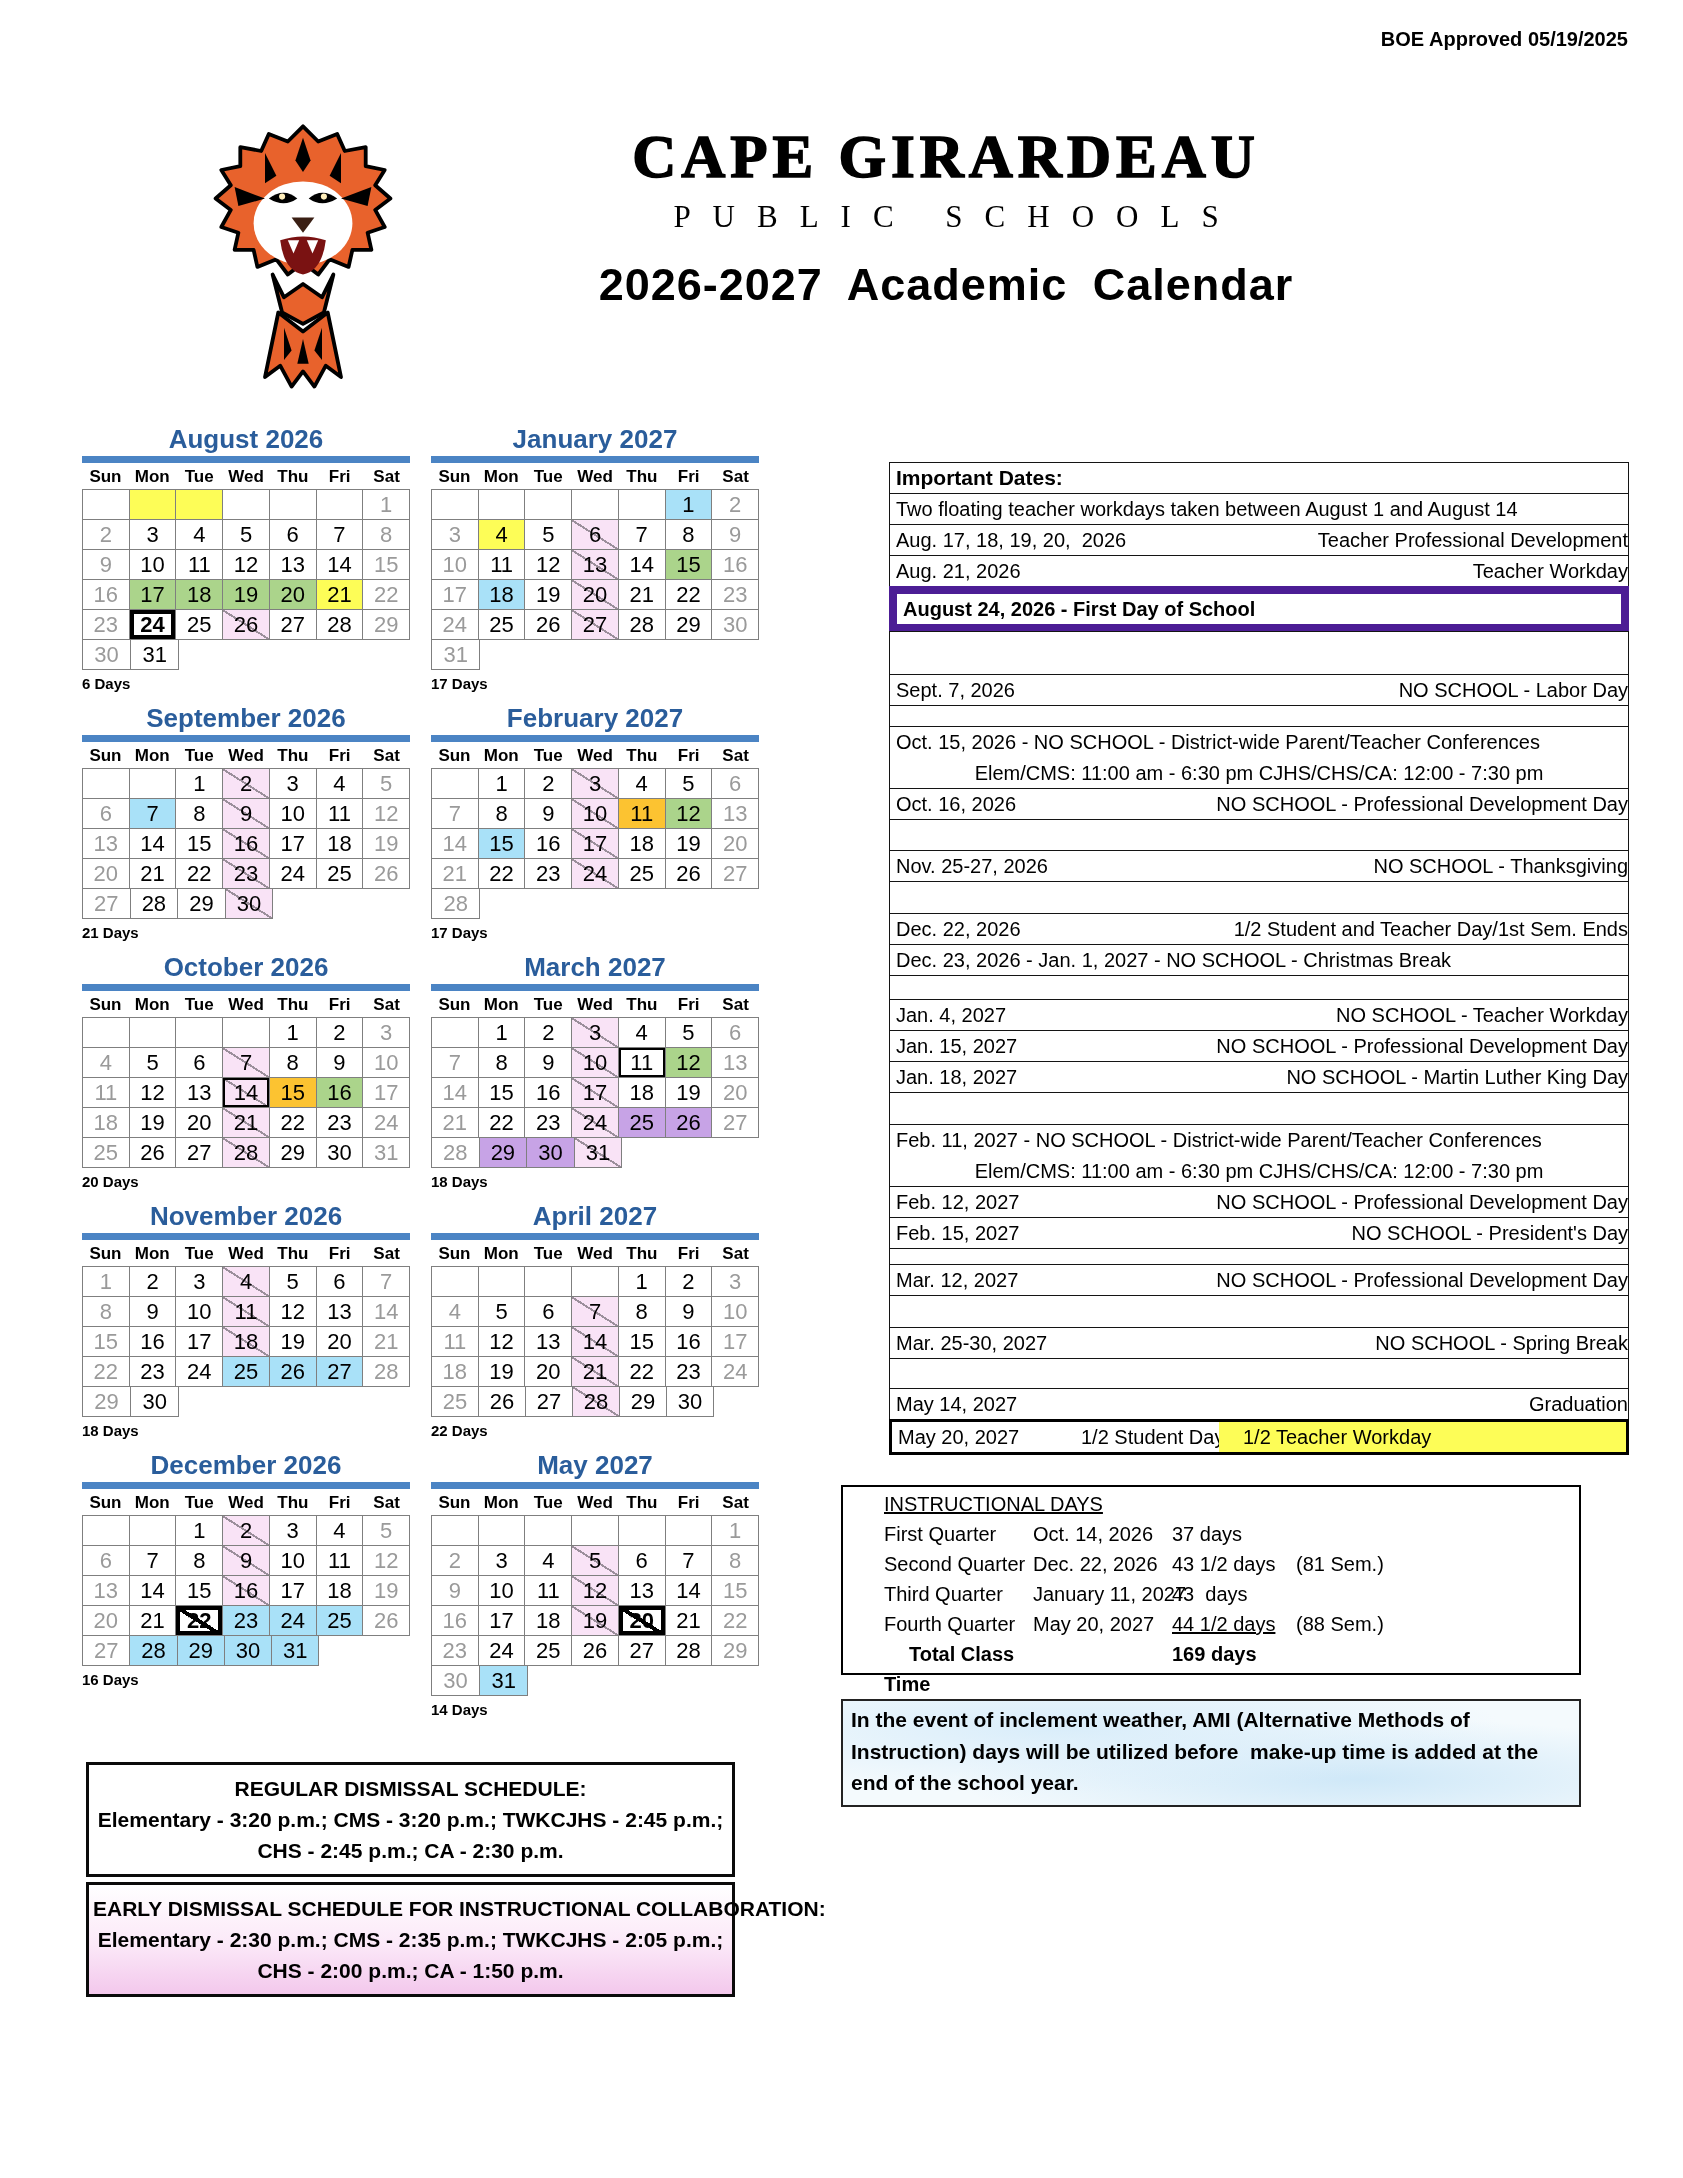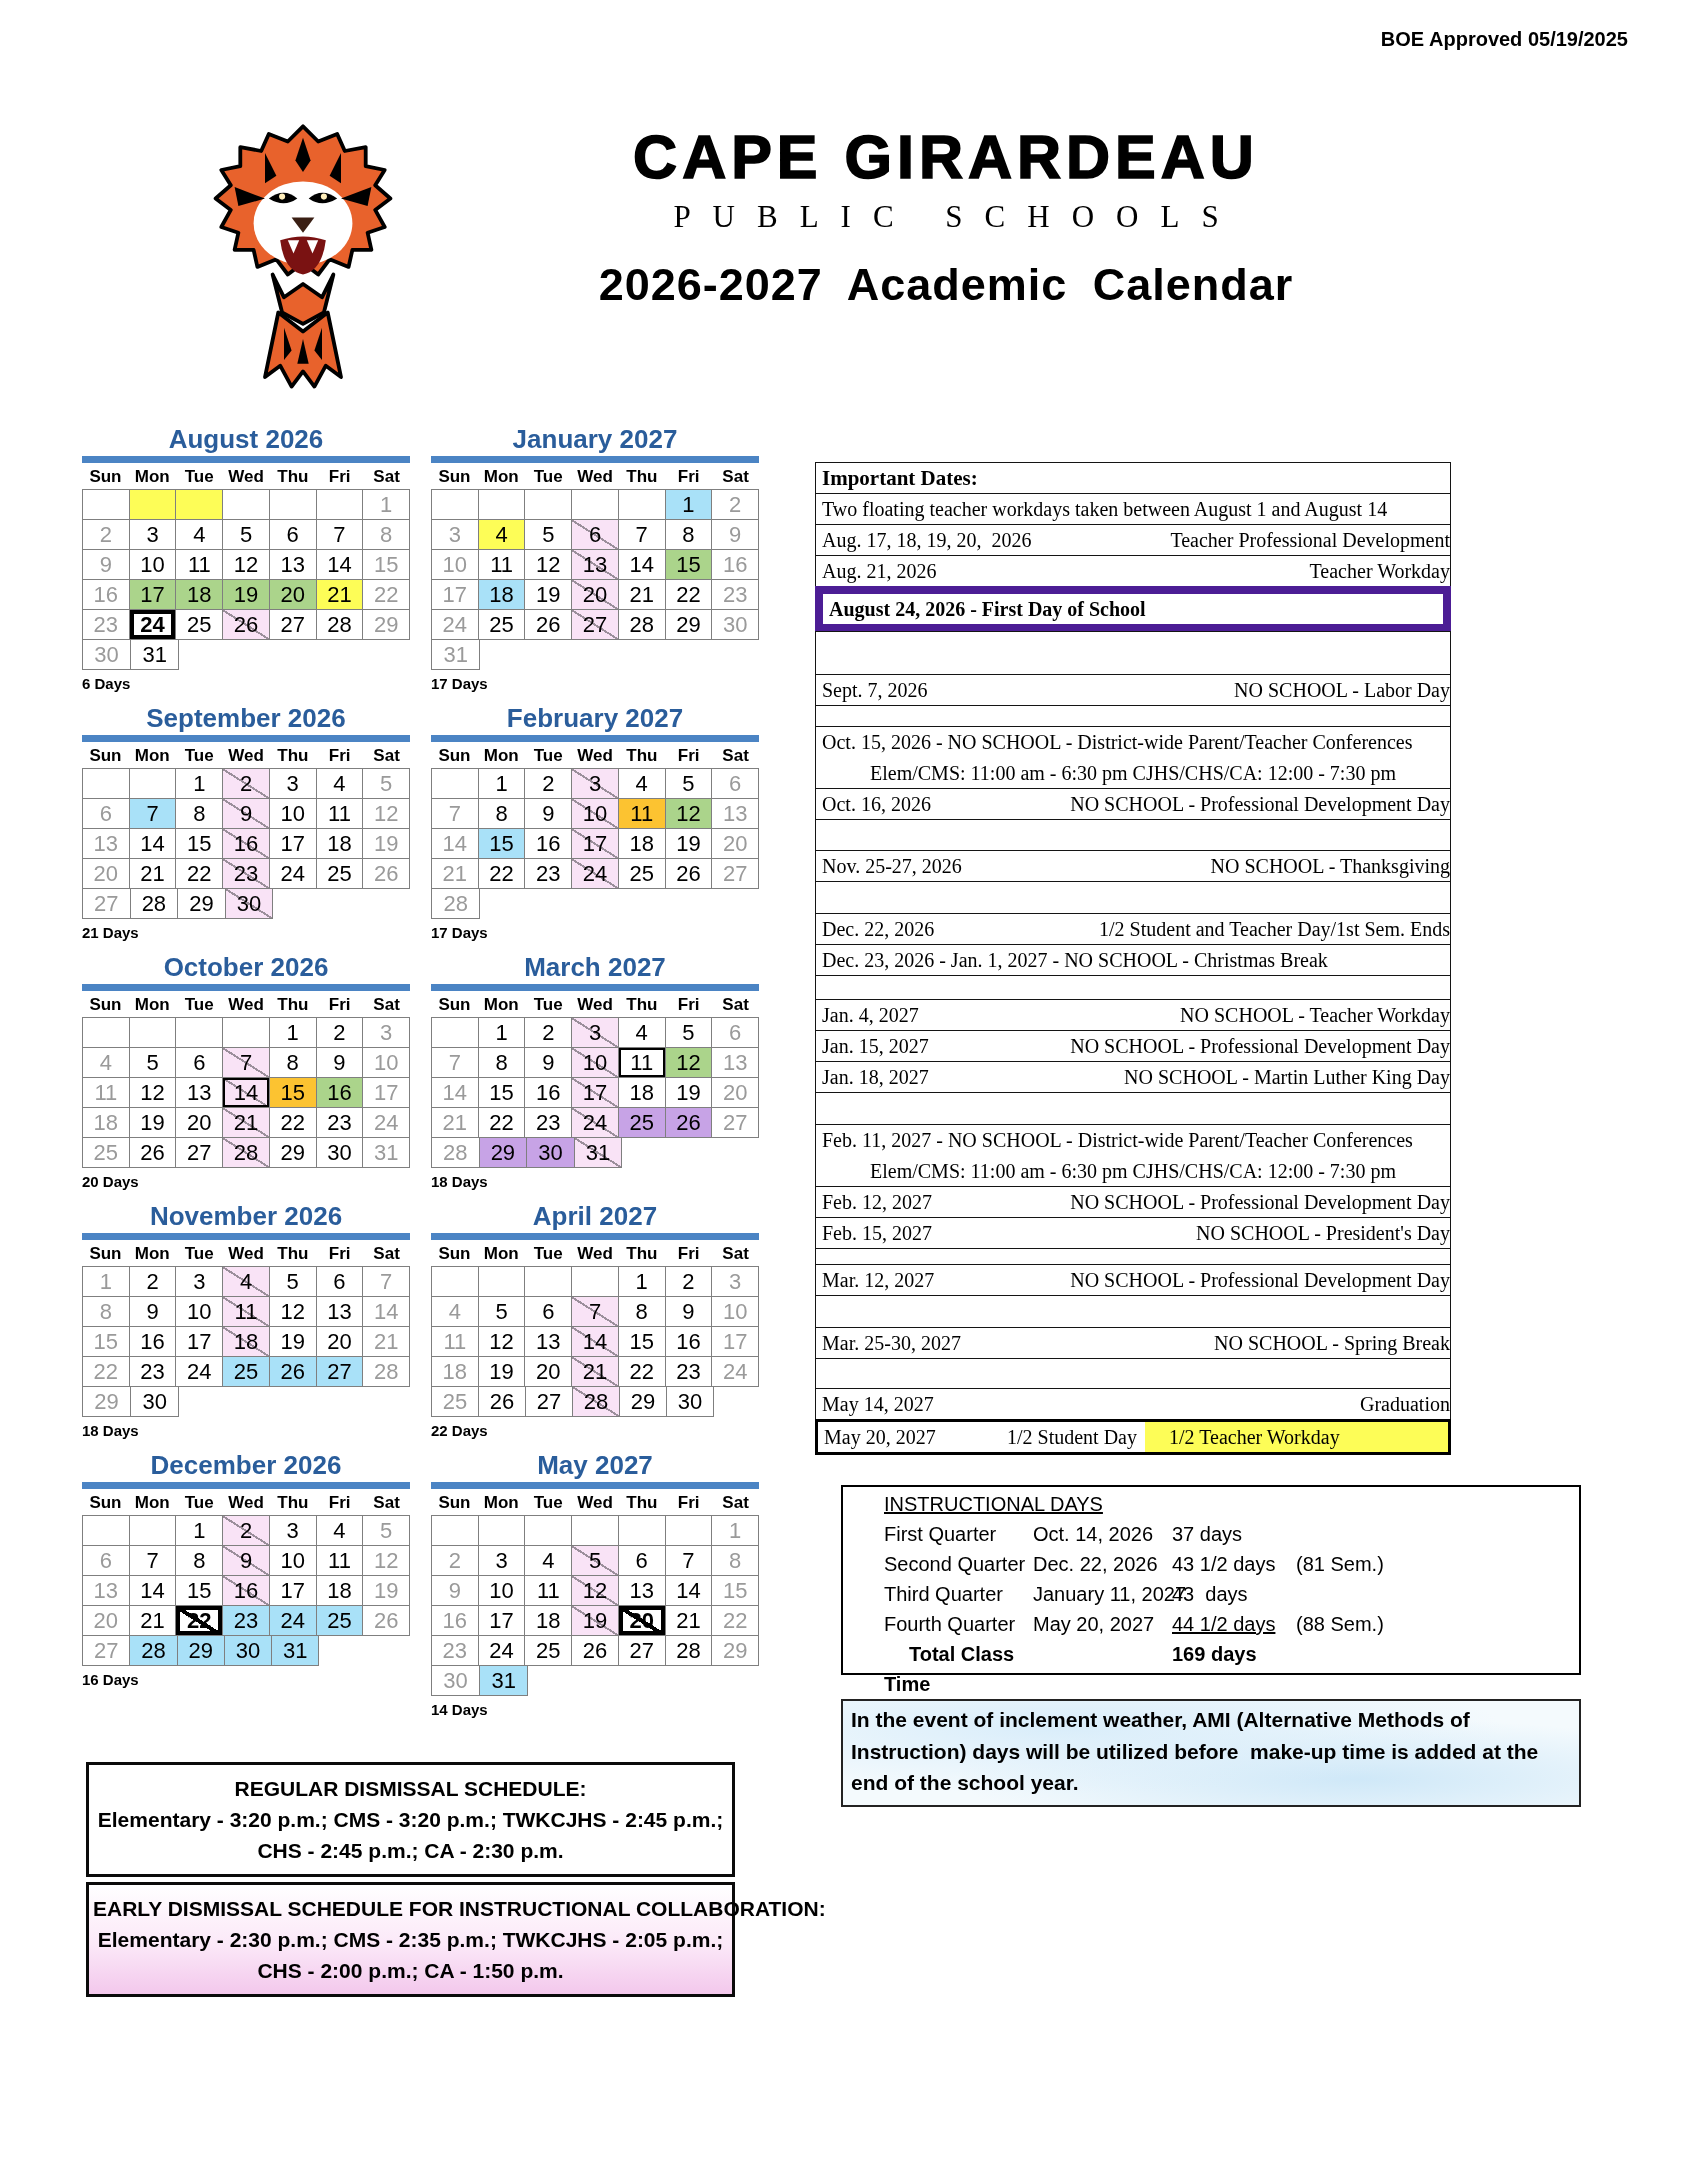--- a/index.html
+++ b/index.html
@@ -5,21 +5,21 @@
 <style>
   html,body{margin:0;padding:0;background:#fff;}
   .page{position:relative;width:1683px;height:2178px;background:#fff;overflow:hidden;
         font-family:"Liberation Sans",sans-serif;color:#000;}
 
   .approval{position:absolute;top:28px;right:55px;font-size:20px;font-weight:bold;}
 
   .logo{position:absolute;left:208px;top:121px;width:190px;height:269px;}
 
   .masthead{position:absolute;left:436px;top:125px;width:1020px;text-align:center;}
-  .school1{font-family:Liberation Sans, sans-serif;font-weight:bold;font-size:61px;letter-spacing:5px;
+  .school1{font-family:Liberation Serif, serif;font-weight:bold;font-size:61px;letter-spacing:5px;
            -webkit-text-stroke:1.6px #000;line-height:1.05;white-space:nowrap;}
   .school2{font-family:"Liberation Serif",serif;font-size:31px;letter-spacing:22px;text-indent:22px;
            margin-top:10px;white-space:nowrap;}
   .doc-title{font-size:45px;font-weight:bold;word-spacing:12px;letter-spacing:1px;margin-top:24px;white-space:nowrap;}
 
   .mcol{position:absolute;top:424px;width:328px;}
   #mcol1{left:82px;}
   #mcol2{left:431px;}
   .month{margin-bottom:9px;}
   .m-title{text-align:center;font-size:26px;font-weight:bold;color:#2a5d9b;line-height:30px;}
@@ -44,21 +44,21 @@
   .bg-pink{background:#f9e3f6;}
   .bg-white{background:#fff;}
 
   .slash{background-image:linear-gradient(to top right,transparent 47.5%,#9b8f9b 47.5%,#9b8f9b 51.5%,transparent 51.5%);}
   .slashX{background-image:linear-gradient(to top right,transparent 45%,#000 45%,#000 53%,transparent 53%);}
   .bF{box-shadow:inset 0 0 0 4px #000;font-weight:bold;}
   .bM{box-shadow:inset 0 0 0 2px #000;}
   .bQ{box-shadow:inset 0 0 0 2px #000;}
   .bX{box-shadow:inset 0 0 0 4px #000;font-weight:bold;}
 
-  #important{position:absolute;left:815px;top:463px;width:636px;font-size:20px;font-family:Liberation Serif, serif;}
+  #important{position:absolute;left:889px;top:463px;width:740px;font-size:20px;}
   .idr{display:flex;min-height:31px;line-height:30px;border:1px solid #141414;margin-top:-1px;
        background:#fff;box-sizing:border-box;}
   .idr-single{display:block;padding-left:6px;white-space:pre;}
   .idr-header{font-weight:bold;font-size:21px;}
   .idr-first{border:8px solid #4c1d95;font-weight:bold;}
   .idr-date{width:183px;flex:none;padding-left:6px;white-space:pre;}
   .idr-desc{flex:1;white-space:pre;text-align:right;}
   .idr-two{display:block;height:63px;}
   .idr-two .l1{padding-left:6px;line-height:31px;white-space:pre;}
   .idr-two .l2{text-align:center;line-height:31px;white-space:pre;}

